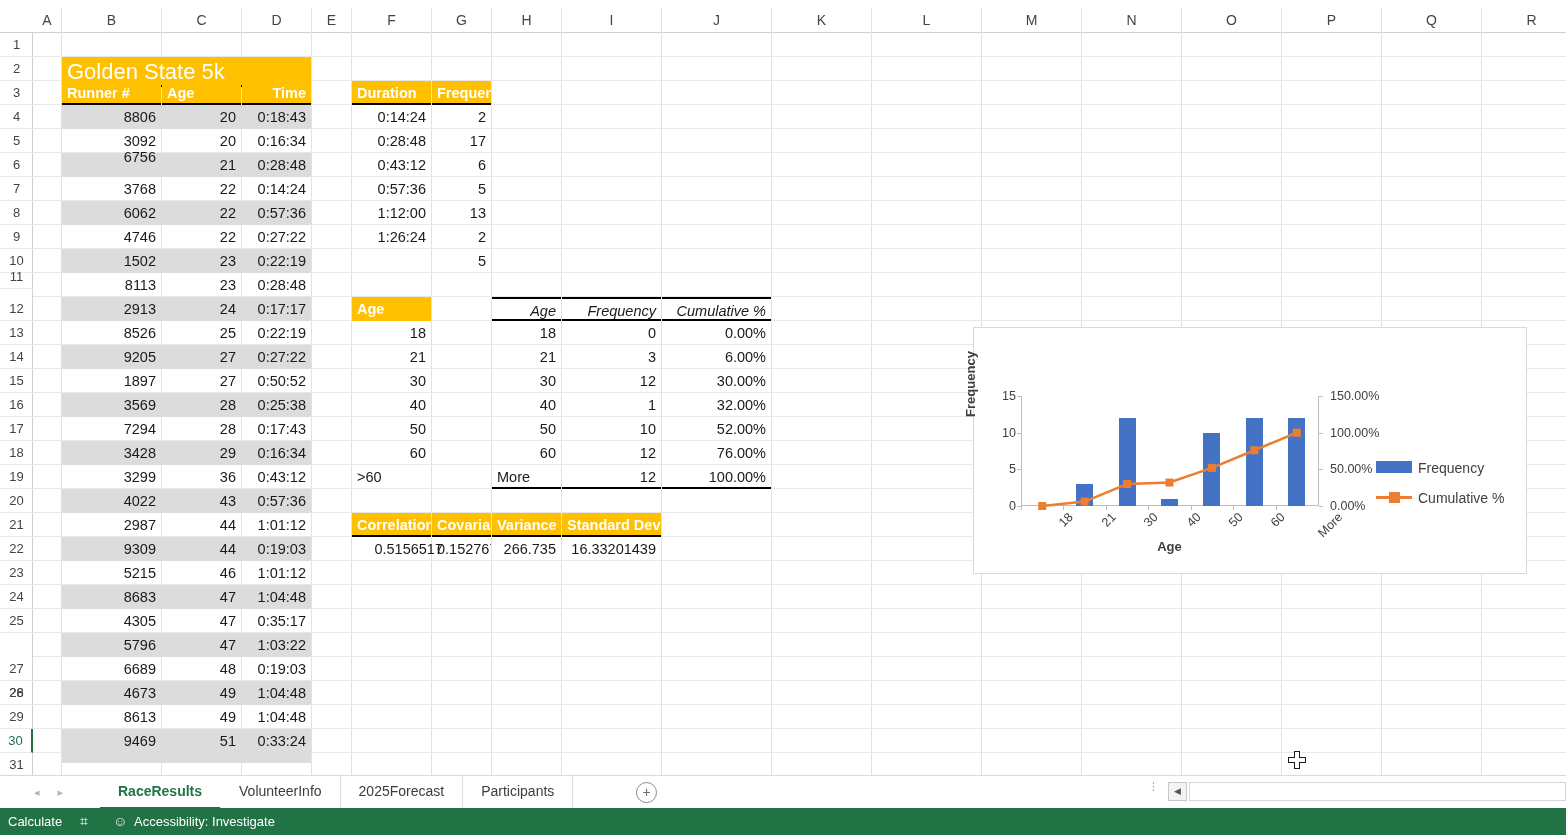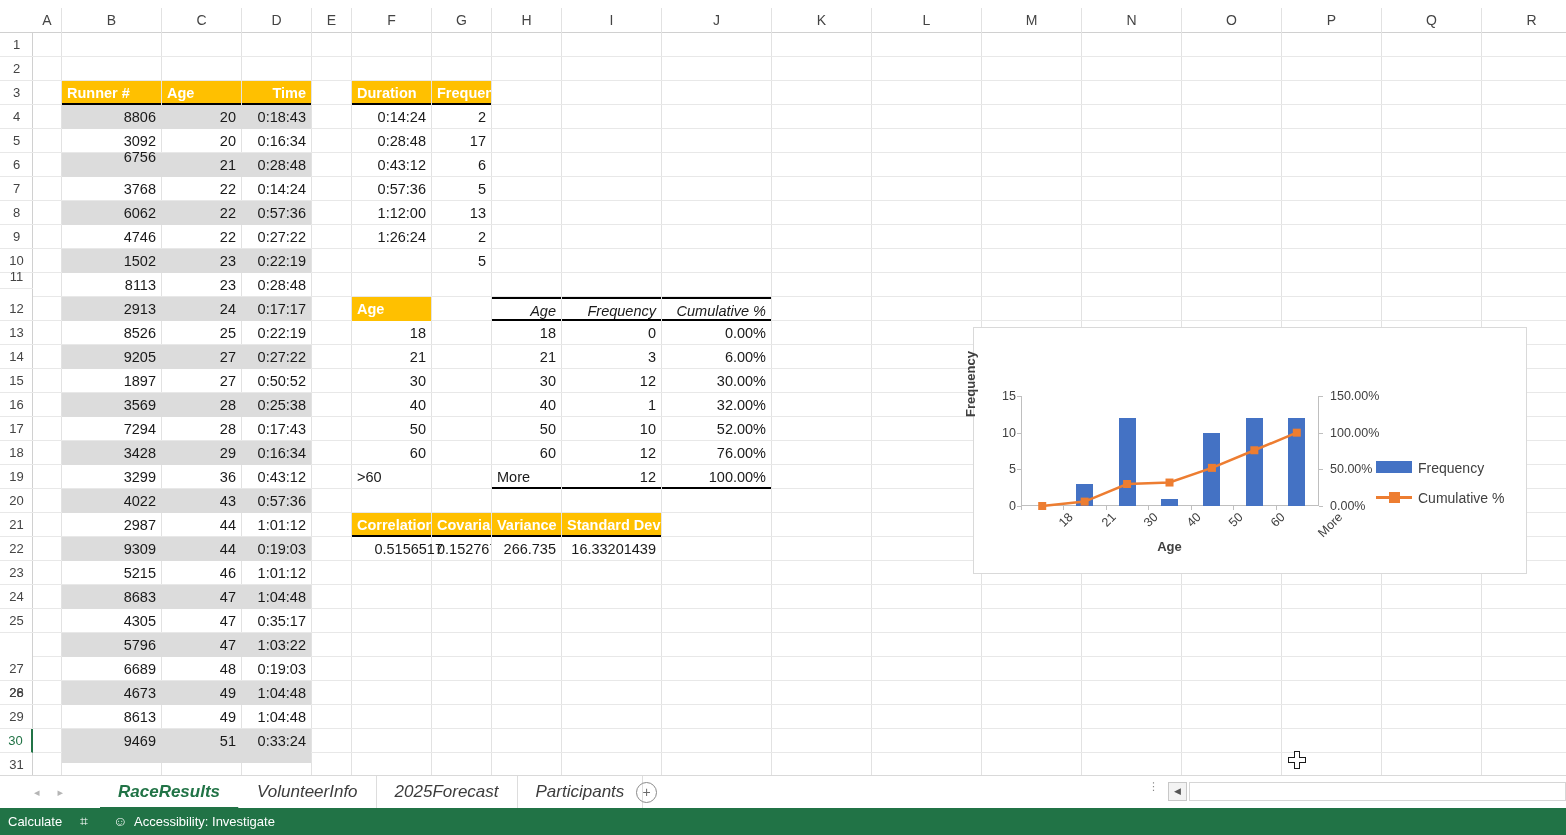--- a/index.html
+++ b/index.html
@@ -201,24 +201,23 @@
     height: 33px; display: flex; align-items: center; gap: 18px;
   }
   .nav-arrows span { color: #b5b5b5; font-size: 11px; }
   .tabs {
     position: absolute; left: 100px; top: 0;
     height: 33px; display: flex; align-items: stretch;
   }
   .tab {
     padding: 0 18px;
     height: 33px; line-height: 31px;
-    font-size: 17px; color: #3c3c3c;
+    font-size: 14px; color: #3c3c3c;
     border-right: 1px solid #dddddd;
     white-space: nowrap;
-    font-style: italic;
   }
   .tab.active {
     font-weight: bold; color: #217346;
     border-bottom: 2px solid #217346;
     border-right: 1px solid #ffffff;
   }
   .addsheet {
     position: absolute; left: 636px; top: 6px;
     width: 21px; height: 21px;
     border: 1.5px solid #8a8a8a; border-radius: 50%;
@@ -389,20 +388,21 @@
         <div class="cell band" style="left: 29px; top: 264px; width: 249px;"></div>
         <div class="cell band" style="left: 29px; top: 312px; width: 249px;"></div>
         <div class="cell band" style="left: 29px; top: 360px; width: 249px;"></div>
         <div class="cell band" style="left: 29px; top: 408px; width: 249px;"></div>
         <div class="cell band" style="left: 29px; top: 456px; width: 249px;"></div>
         <div class="cell band" style="left: 29px; top: 504px; width: 249px;"></div>
         <div class="cell band" style="left: 29px; top: 552px; width: 249px;"></div>
         <div class="cell band" style="left: 29px; top: 600px; width: 249px;"></div>
         <div class="cell band" style="left: 29px; top: 648px; width: 249px;"></div>
         <div class="cell band" style="left: 29px; top: 696px; width: 249px;"></div>
+        <div class="cell txt title-cell" style="left: 29px; top: 24px; width: 249px; height: 30px; line-height: 30px;">Golden State 5k</div>
         <div class="cell txt gold hdr-under" style="left: 29px; top: 48px; width: 99px;">Runner #</div>
         <div class="cell txt gold hdr-under" style="left: 129px; top: 48px; width: 79px;">Age</div>
         <div class="cell ctr gold hdr-under" style="left: 209px; top: 48px; width: 69px;">Time</div>
         <div class="cell num" style="left: 29px; top: 72px; width: 99px;">8806</div>
         <div class="cell num" style="left: 129px; top: 72px; width: 79px;">20</div>
         <div class="cell num" style="left: 209px; top: 72px; width: 69px;">0:18:43</div>
         <div class="cell num" style="left: 29px; top: 96px; width: 99px;">3092</div>
         <div class="cell num" style="left: 129px; top: 96px; width: 79px;">20</div>
         <div class="cell num" style="left: 209px; top: 96px; width: 69px;">0:16:34</div>
         <div class="cell num" style="left: 29px; top: 112px; width: 99px;">6756</div>

